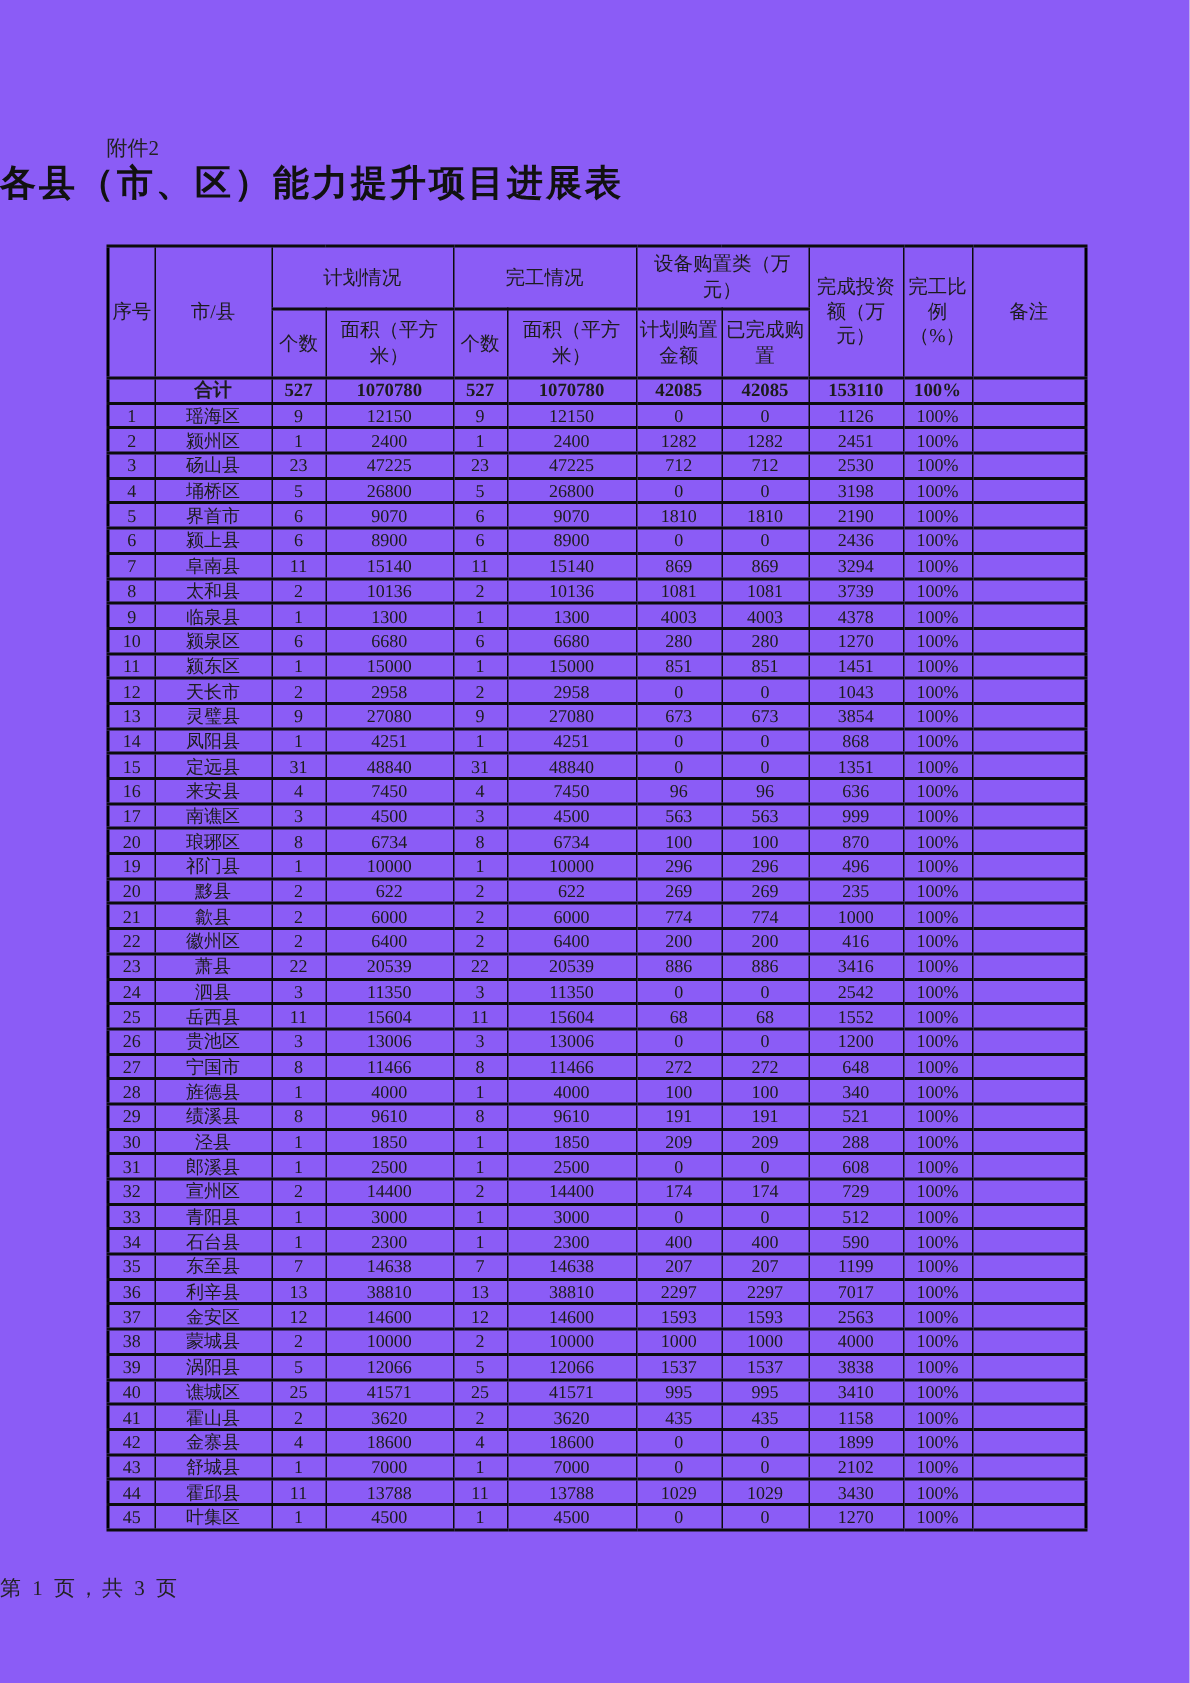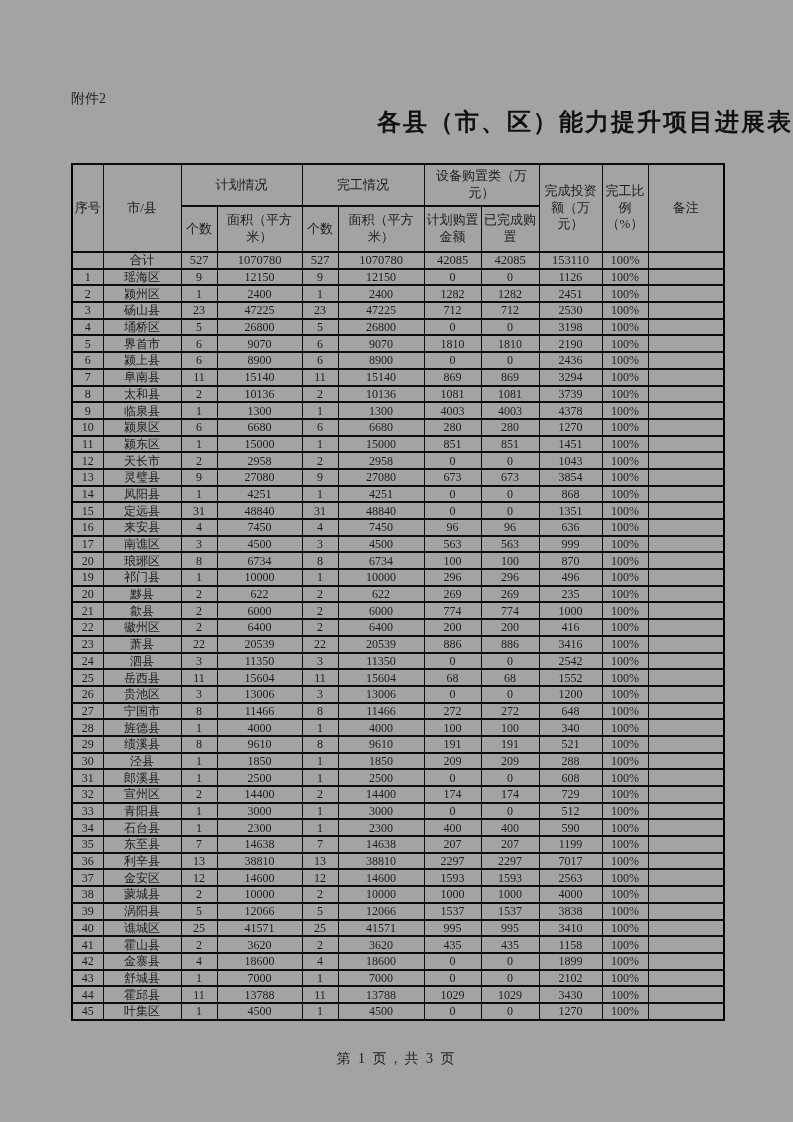--- a/index.html
+++ b/index.html
@@ -1,28 +1,28 @@
 <!DOCTYPE html>
 <html><head>
 <meta charset="utf-8">
 <style>
   * { margin:0; padding:0; box-sizing:border-box; }
   html,body { background:#e8e8e8; }
   body { font-family:"Liberation Serif","DejaVu Serif",serif; color:#1a1a1a; }
   .page {
     position:relative; width:793px; height:1122px;
-    background:#a3a3a3; overflow:hidden; margin:0 auto;
+    background:#8b5cf6; overflow:hidden; margin:0 auto;
   }
   .attachment {
     position:absolute; left:71px; top:90px;
     font-size:14px; color:#222;
   }
   .title {
     position:absolute; left:0; top:106px; width:100%;
-    text-align:right; font-size:24px; font-weight:bold;
+    text-align:left; font-size:24px; font-weight:bold;
     letter-spacing:2px; color:#111;
   }
   table.grid {
     position:absolute; left:71px; top:163px; width:652px;
     border-collapse:collapse; table-layout:fixed;
     border:2px solid #000;
   }
   .grid th, .grid td {
     border:1px solid #0c0c0c;
     border-top-width:2px; border-bottom-width:2px;
@@ -31,24 +31,24 @@
   }
   .grid thead th {
     font-weight:normal; font-size:13px; line-height:1.3; padding:1px;
   }
   .grid thead tr.hrow1 th { height:42px; }
   .grid thead tr.hrow2 th { height:46px; }
   .grid tbody td {
     font-size:12px; height:16.7px; padding:0 1px;
     line-height:1; white-space:nowrap;
   }
-  .grid tbody tr.total td { font-weight:normal; font-size:12.5px; }
+  .grid tbody tr.total td { font-weight:bold; font-size:12.5px; }
   .footer {
     position:absolute; left:0; top:1050px; width:100%;
-    text-align:center; font-size:14px; color:#222;
+    font-size:14px; color:#222;
     letter-spacing:2px;
   }
 </style>
 </head>
 <body>
 
 <div class="page">
 
   <div class="attachment">附件2</div>
 

